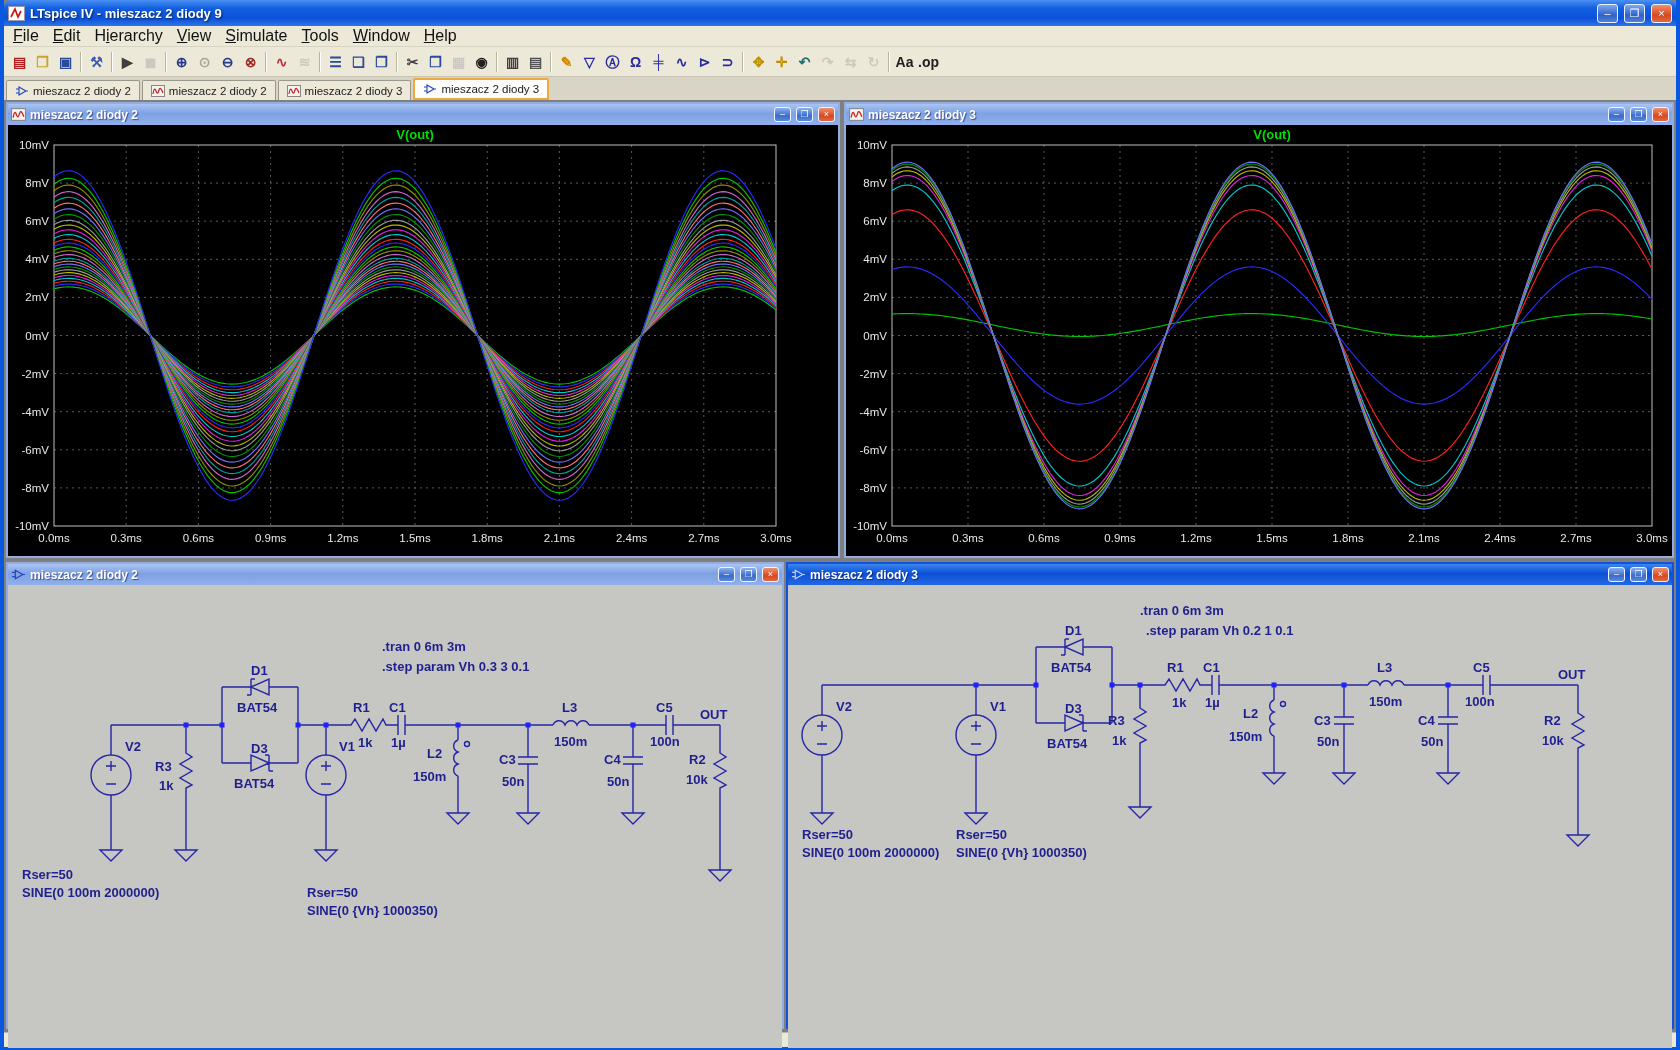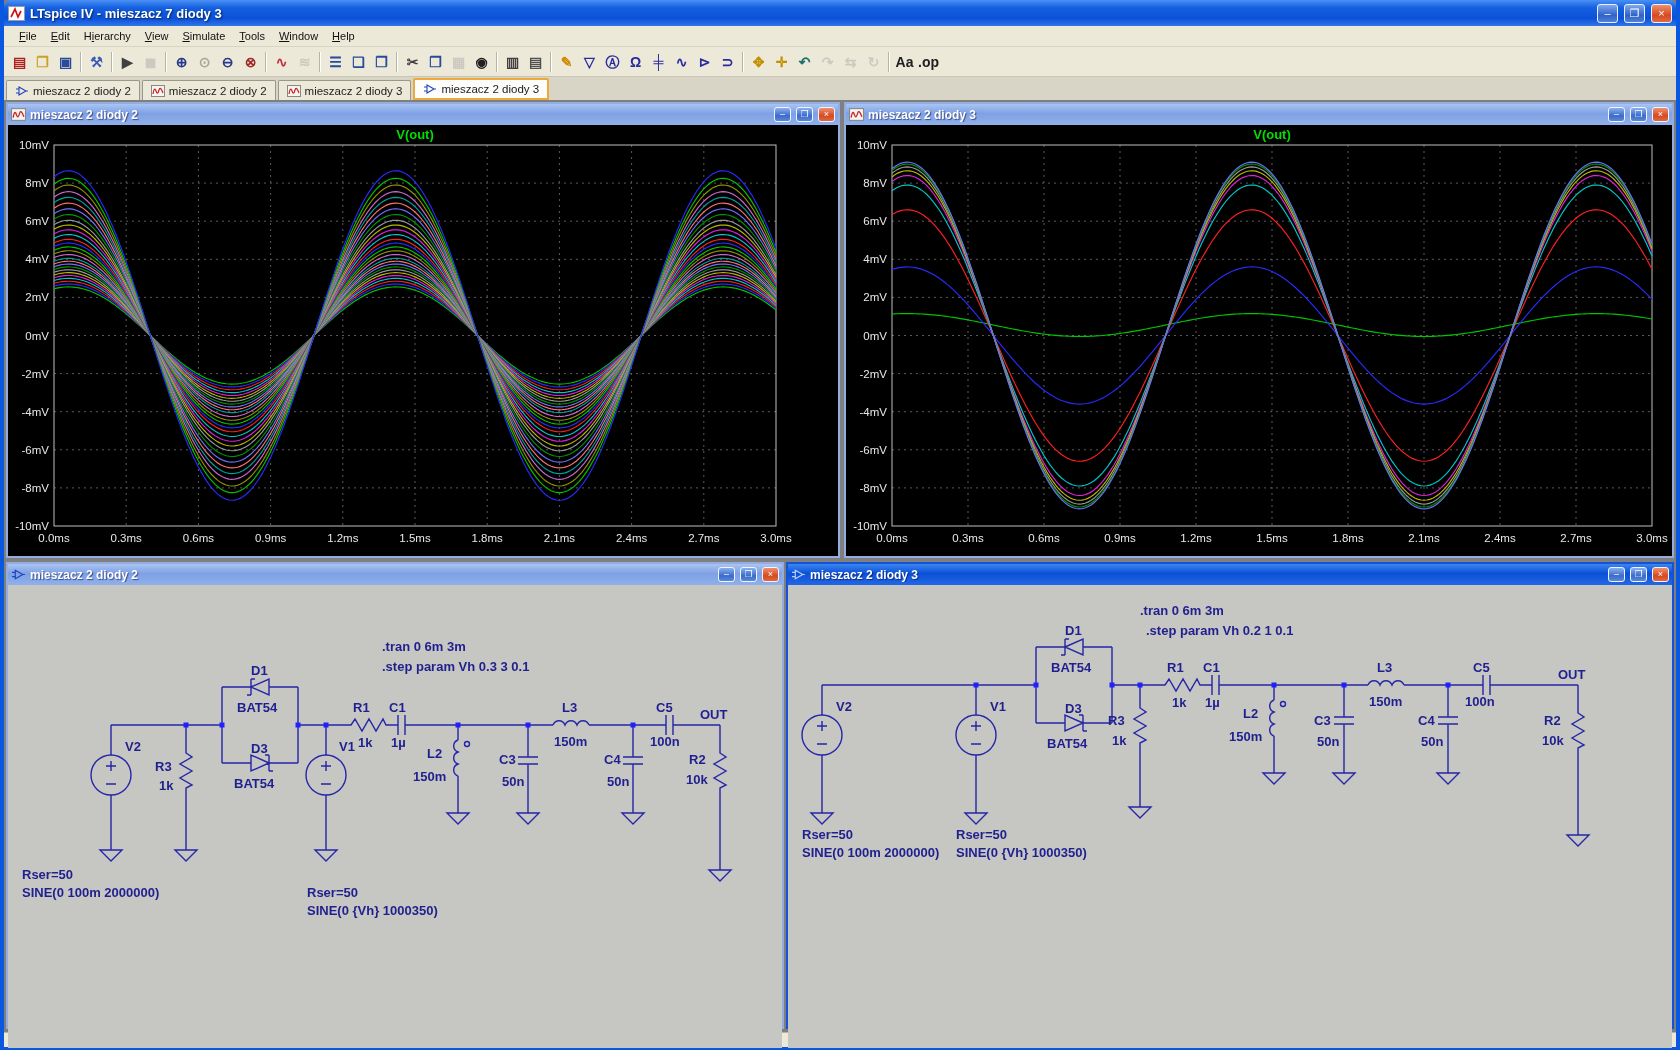--- a/index.html
+++ b/index.html
@@ -8,22 +8,22 @@
        border-left:4px solid #0a57e0;border-right:4px solid #0a57e0;background:#7f7f7f;overflow:hidden;}
   
   .titlebar{height:26px;background:linear-gradient(180deg,#4a90f4 0%,#1460e0 30%,#0b51d8 70%,#2e74ea 100%);
     border-radius:7px 7px 0 0;display:flex;align-items:center;padding:0 4px;gap:5px;}
   .titlebar .apptitle{color:#fff;font-weight:bold;font-size:13px;text-shadow:1px 1px 2px #04245e;flex:1;}
   .winbtn{width:21px;height:19px;border:1px solid #eaf2ff;border-radius:3px;color:#fff;
     font-size:11px;line-height:17px;text-align:center;
     background:linear-gradient(180deg,#7fa8ef,#2f63c8 60%,#537fd6);margin-left:1px;}
   .winbtn.close{background:linear-gradient(180deg,#f0906c,#d44a22 60%,#e2683e);}
   
-  .menubar{height:21px;background:#ece9d8;display:flex;align-items:center;padding:0 8px;
-    font-size:11px;color:#111;border-bottom:1px solid #d8d4c4;}
+  .menubar{height:21px;background:#ece9d8;display:flex;align-items:center;padding:0 2px;
+    font-size:16px;color:#111;border-bottom:1px solid #d8d4c4;}
   .menu-item{padding:2px 7px;}
   
   .toolbar{height:30px;background:#ece9d8;display:flex;align-items:center;padding:0 4px;
     border-bottom:1px solid #c9c5b5;}
   .tbtn{min-width:23px;height:23px;display:inline-flex;align-items:center;justify-content:center;
     border:1px solid transparent;padding:0 1px;}
   .tbtn.disabled{opacity:.38;filter:grayscale(1);}
   .tglyph{font-size:14px;font-weight:bold;line-height:1;}
   .tsep{width:2px;height:20px;border-left:1px solid #b8b4a4;border-right:1px solid #fff;margin:0 3px;}
   
@@ -65,21 +65,21 @@
 </head>
 <body>
 
 <div class="app">
 
   <div class="titlebar">
     <svg width="17" height="15">
       <rect x="0.5" y="0.5" width="16" height="14" fill="#ffffff" stroke="#99a"></rect>
       <path d="M3,11 L7,3 L10,11 L13,5" stroke="#cc1111" stroke-width="1.7" fill="none"></path>
     </svg>
-    <span class="apptitle">LTspice IV - mieszacz 7 diody 3</span>
+    <span class="apptitle">LTspice IV - mieszacz 2 diody 9</span>
     <span class="winbtn">–</span>
     <span class="winbtn">❐</span>
     <span class="winbtn close">×</span>
   </div>
 
   <div class="menubar" id="menubar">
       <span class="menu-item"><u>F</u>ile</span>
       <span class="menu-item"><u>E</u>dit</span>
       <span class="menu-item">H<u>i</u>erarchy</span>
       <span class="menu-item"><u>V</u>iew</span>

